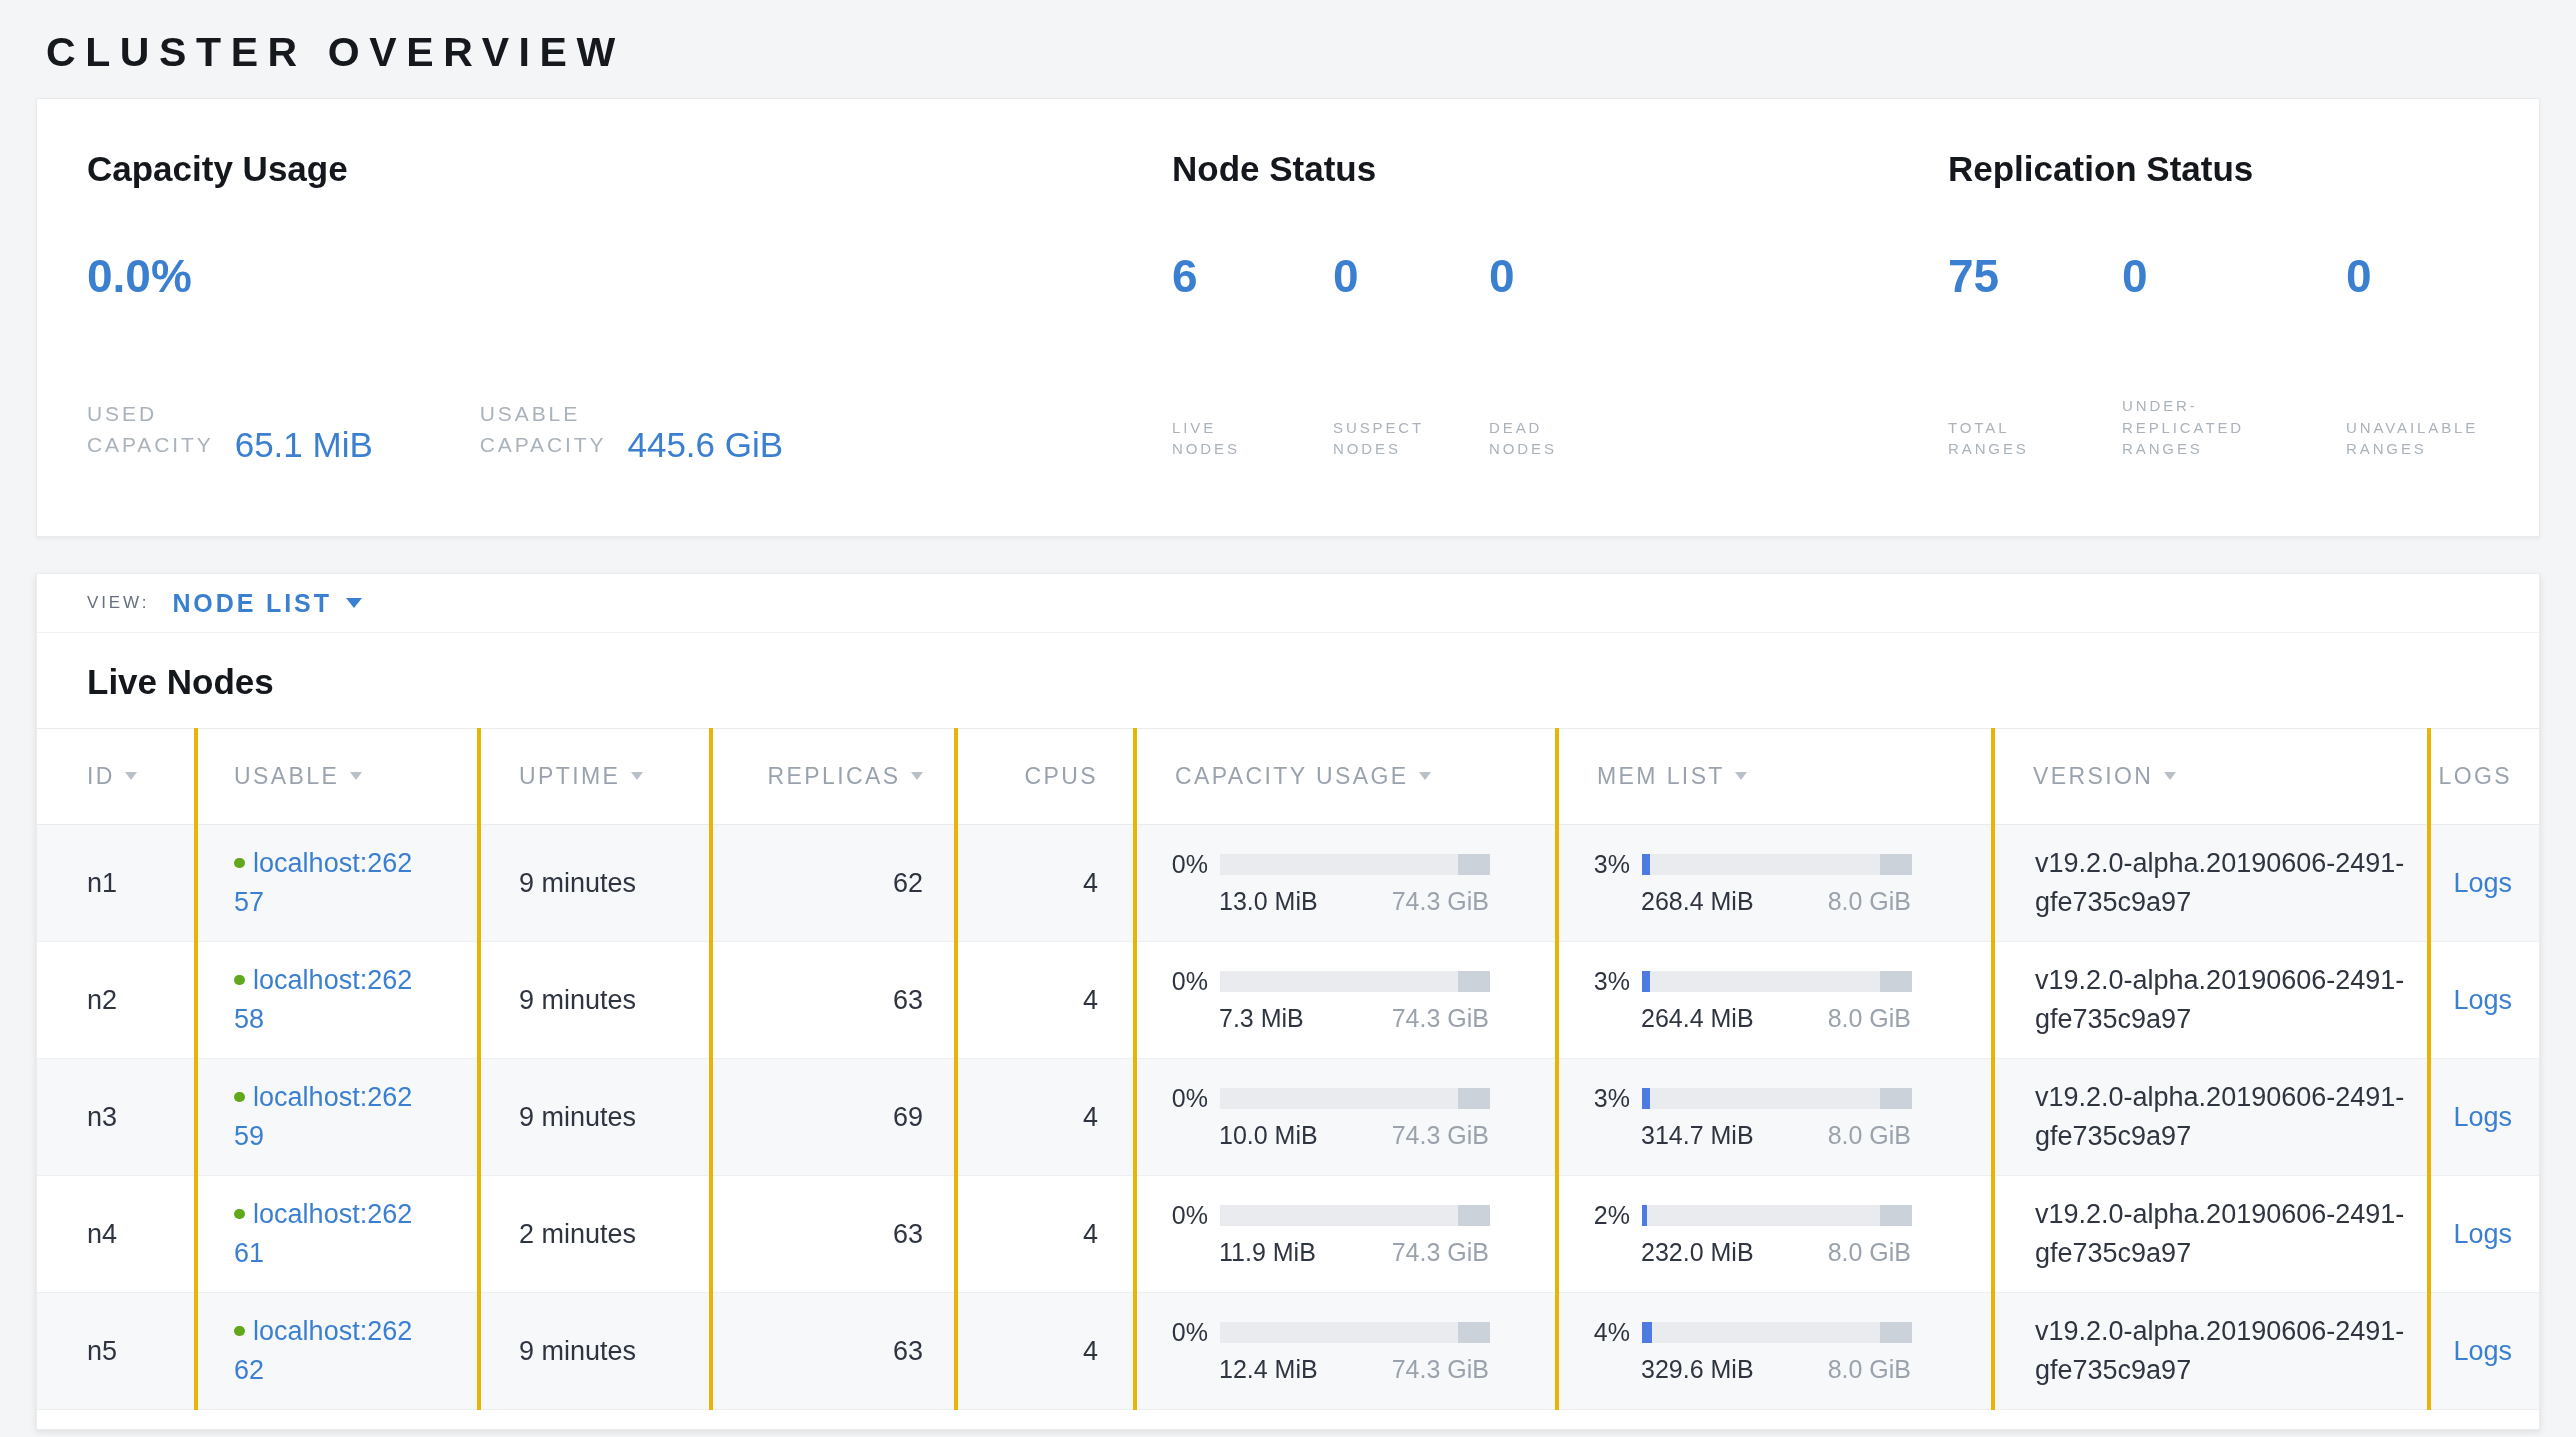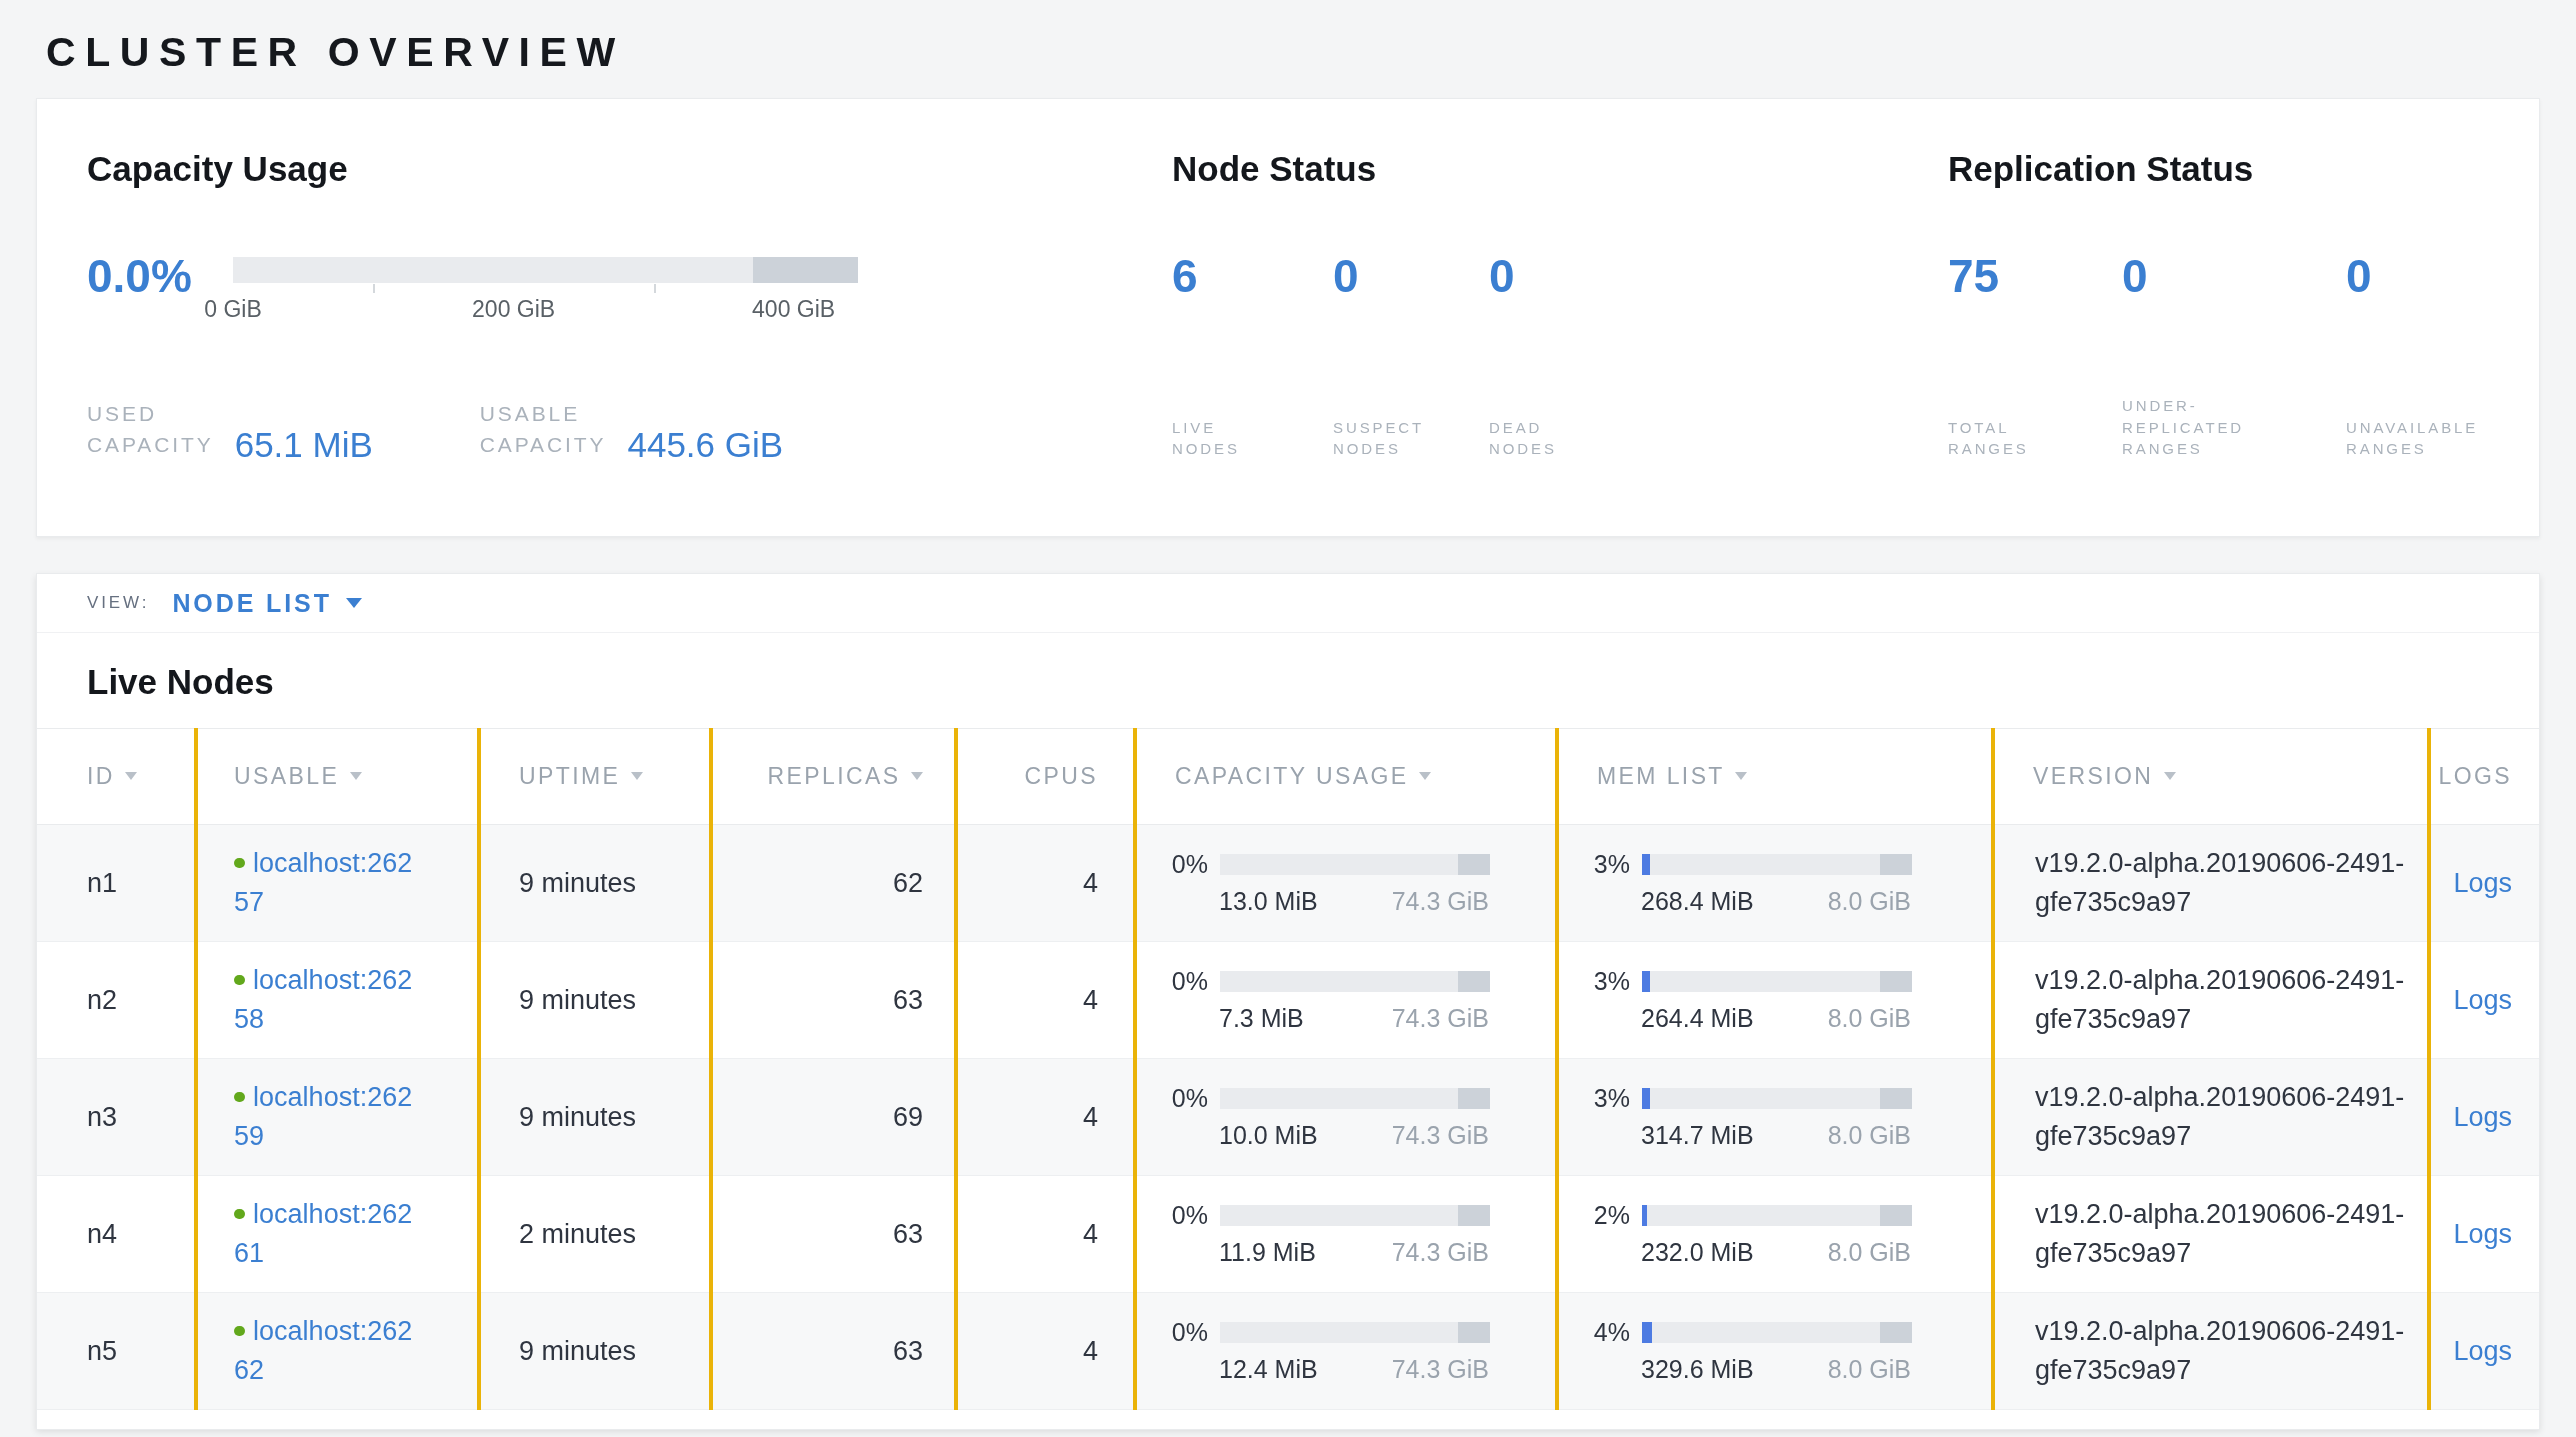--- a/index.html
+++ b/index.html
@@ -142,34 +142,20 @@
 
 <h1 class="page-title">CLUSTER OVERVIEW</h1>
 
 <div class="card summary-card">
 
   <div class="sec-capacity">
     <div class="sec-title">Capacity Usage</div>
     <div class="sec-content cap-flex">
       <div class="cap-row">
         <div class="cap-pct">0.0%</div>
-        <div class="cap-chart">
-          <div class="sum-bar">
-            <div class="sum-bar-dark"></div>
-          </div>
-          <div class="sum-ticks">
-            <div class="sum-tick" style="left:22.4%"></div>
-            <div class="sum-tick" style="left:67.3%"></div>
-          </div>
-          <div class="sum-labels">
-            <div class="sum-axis-label" style="left:0%">0 GiB</div>
-            <div class="sum-axis-label" style="left:44.9%">200 GiB</div>
-            <div class="sum-axis-label" style="left:89.7%">400 GiB</div>
-          </div>
-        </div>
       </div>
       <div class="cap-stats">
         <div class="cap-stat">
           <div class="stat-label">
             <div>USED</div>
             <div>CAPACITY</div>
           </div>
           <div class="stat-value">65.1 MiB</div>
         </div>
         <div class="cap-stat">

